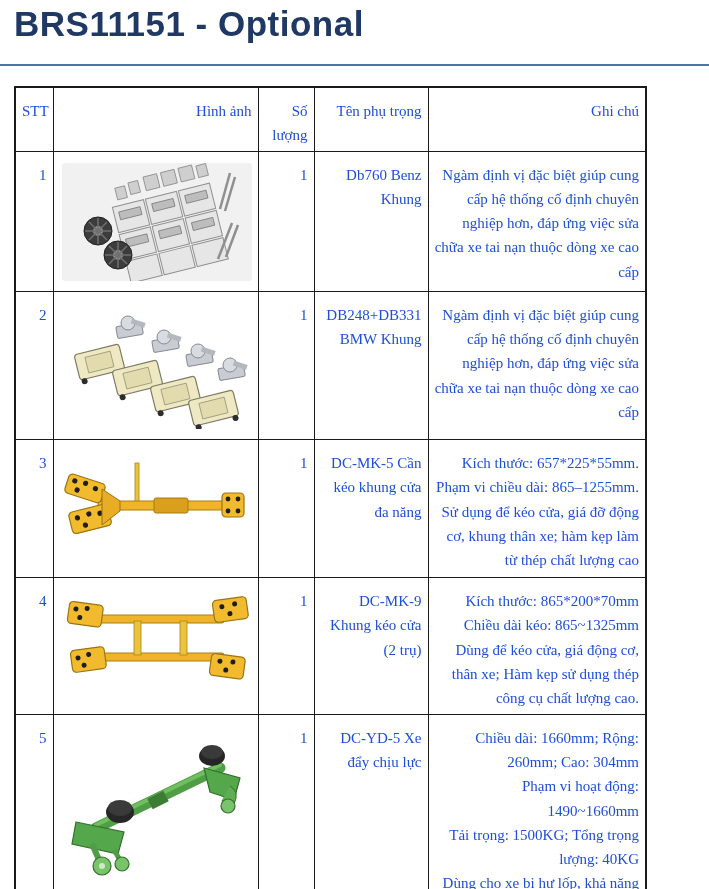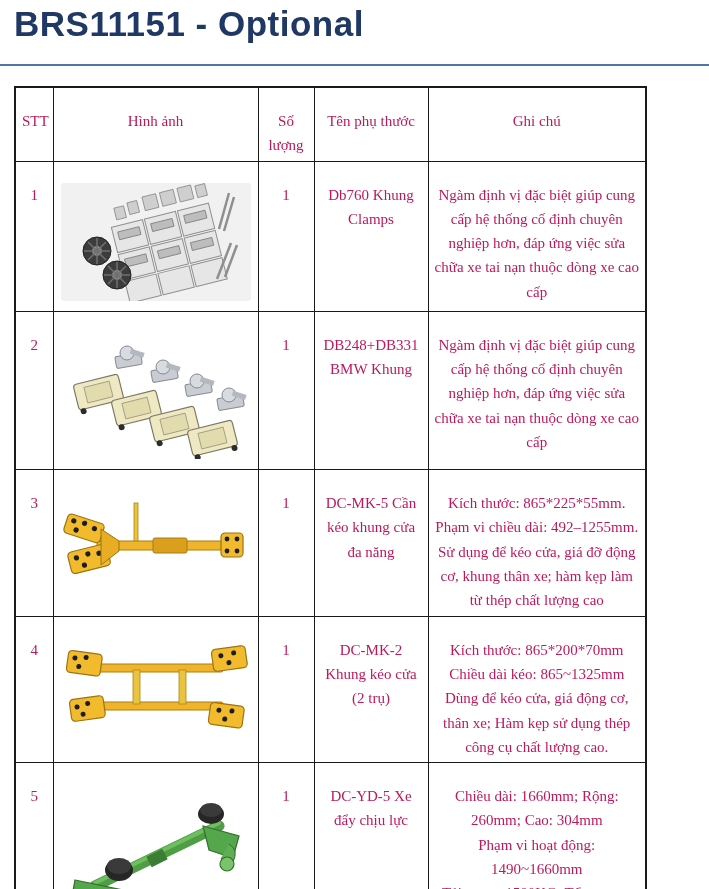--- a/index.html
+++ b/index.html
@@ -39,26 +39,26 @@
     left: 14px;
     top: 86px;
     width: 631px;
     border-collapse: collapse;
     table-layout: fixed;
     border: 2px solid #1a1a1a;
   }
   table.parts td, table.parts th {
     border: 1.5px solid #1a1a1a;
     vertical-align: top;
-    padding: 21px 6px 3px 6px;
+    padding: 11px 6px 3px 6px;
     font-family: "Liberation Serif", serif;
     font-size: 15px;
     font-weight: normal;
-    color: #be185d;
-    text-align: center;
+    color: #1d4ed8;
+    text-align: right;
     line-height: 1.62;
     overflow: hidden;
   }
   col.c-stt  { width: 38px; }
   col.c-img  { width: 205px; }
   col.c-qty  { width: 56px; }
   col.c-name { width: 114px; }
   col.c-note { width: 218px; }
   tr.hdr     { height: 60px; }
   tr.r1      { height: 127px; }
@@ -86,21 +86,21 @@
         <col class="c-qty">
         <col class="c-name">
         <col class="c-note">
     </colgroup>
 
     <tbody>
         <tr class="hdr">
       <th>STT</th>
       <th>Hình ảnh</th>
       <th class="qty-h">Số lượng</th>
-      <th>Tên phụ thước</th>
+      <th>Tên phụ trọng</th>
       <th>Ghi chú</th>
     </tr>
 
     <tr class="r1">
       <td>1</td>
       <td class="img-cell">
         <svg class="imgbox" width="190" height="118" viewBox="0 0 190 118">
           <rect x="0" y="0" width="190" height="118" rx="3" fill="#f1f1f1"></rect>
           <g transform="rotate(-14 95 58)">
 
@@ -145,21 +145,21 @@
 
           <g stroke="#8f8f8f" stroke-width="2.5" fill="none">
             <path d="M168 10 L158 46"></path>
             <path d="M173 14 L163 48"></path>
             <path d="M170 60 L156 96"></path>
             <path d="M176 62 L164 94"></path>
           </g>
         </svg>
       </td>
       <td>1</td>
-      <td>Db760 Khung Clamps</td>
+      <td>Db760 Benz Khung</td>
       <td class="note-cell">Ngàm định vị đặc biệt giúp cung cấp hệ thống cố định chuyên nghiệp hơn, đáp ứng việc sửa chữa xe tai nạn thuộc dòng xe cao cấp</td>
     </tr>
 
     <tr class="r2">
       <td>2</td>
       <td class="img-cell">
         <svg class="imgbox" width="190" height="126" viewBox="0 0 190 126">
           <rect x="0" y="0" width="190" height="126" fill="#ffffff"></rect>
 
           <g>
@@ -251,21 +251,21 @@
             <rect x="0" y="0" width="22" height="24" rx="4" fill="#f2bb2e" stroke="#9c7410" stroke-width="1.2"></rect>
             <circle cx="6" cy="6" r="2.4" fill="#1e1e1e"></circle>
             <circle cx="16" cy="6" r="2.4" fill="#1e1e1e"></circle>
             <circle cx="6" cy="18" r="2.4" fill="#1e1e1e"></circle>
             <circle cx="16" cy="18" r="2.4" fill="#1e1e1e"></circle>
           </g>
         </svg>
       </td>
       <td>1</td>
       <td>DC-MK-5 Cần kéo khung cửa đa năng</td>
-      <td class="note-cell">Kích thước: 865*225*55mm. Phạm vi chiều dài: 492–1255mm. Sử dụng để kéo cửa, giá đỡ động cơ, khung thân xe; hàm kẹp làm từ thép chất lượng cao</td>
+      <td class="note-cell">Kích thước: 657*225*55mm. Phạm vi chiều dài: 865–1255mm. Sử dụng để kéo cửa, giá đỡ động cơ, khung thân xe; hàm kẹp làm từ thép chất lượng cao</td>
     </tr>
 
     <tr class="r4">
       <td>4</td>
       <td class="img-cell">
         <svg class="imgbox" width="190" height="100" viewBox="0 0 190 100">
           <rect x="0" y="0" width="190" height="100" fill="#ffffff"></rect>
 
           <rect x="34" y="26" width="128" height="8" rx="2" fill="#f0b42a" stroke="#a87f12" stroke-width="1"></rect>
           <rect x="34" y="64" width="128" height="8" rx="2" fill="#f0b42a" stroke="#a87f12" stroke-width="1"></rect>
@@ -295,21 +295,21 @@
             <g transform="translate(150,64) rotate(8)">
               <rect x="0" y="0" width="34" height="22" rx="4" fill="#f2bb2e" stroke="#9c7410" stroke-width="1.2"></rect>
               <circle cx="9" cy="7" r="2.5" fill="#1e1e1e"></circle>
               <circle cx="22" cy="6" r="2.5" fill="#1e1e1e"></circle>
               <circle cx="16" cy="15" r="2.5" fill="#1e1e1e"></circle>
             </g>
           </g>
         </svg>
       </td>
       <td>1</td>
-      <td>DC-MK-2 Khung kéo cửa (2 trụ)</td>
+      <td>DC-MK-9 Khung kéo cửa (2 trụ)</td>
       <td class="note-cell">Kích thước: 865*200*70mm
 Chiều dài kéo: 865~1325mm
 Dùng để kéo cửa, giá động cơ, thân xe; Hàm kẹp sử dụng thép công cụ chất lượng cao.</td>
     </tr>
 
     <tr class="r5">
       <td>5</td>
       <td class="img-cell">
         <svg class="imgbox" width="190" height="160" viewBox="0 0 190 160">
           <rect x="0" y="0" width="190" height="160" fill="#ffffff"></rect>

